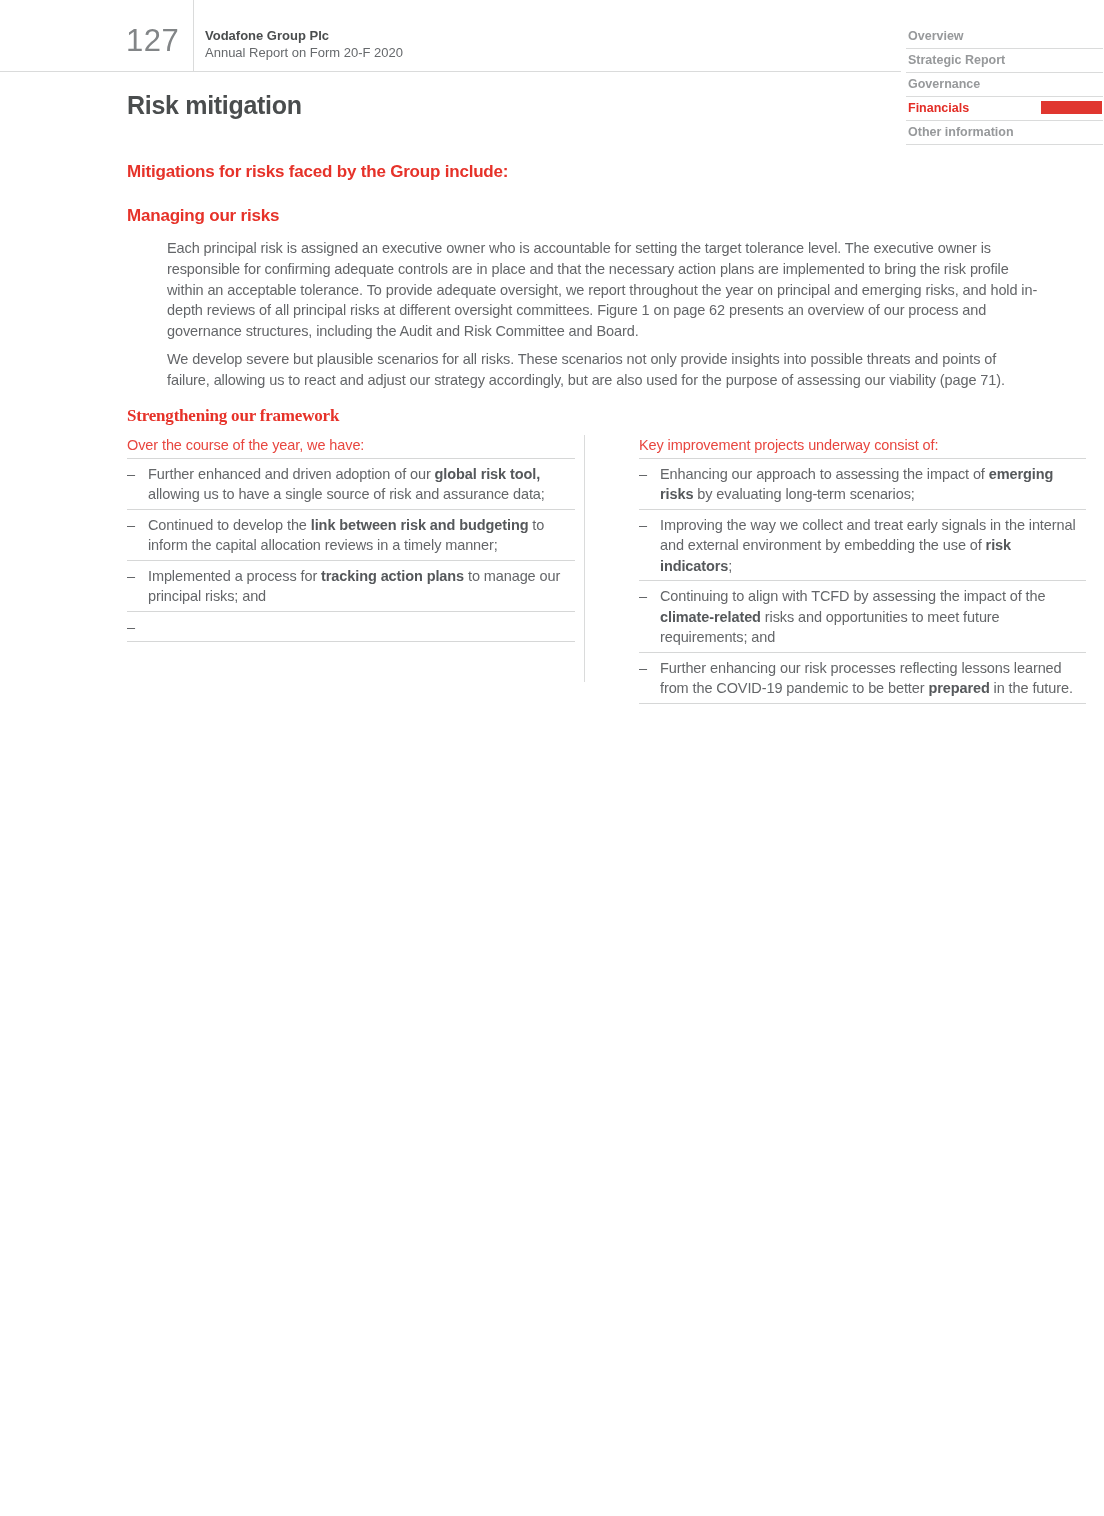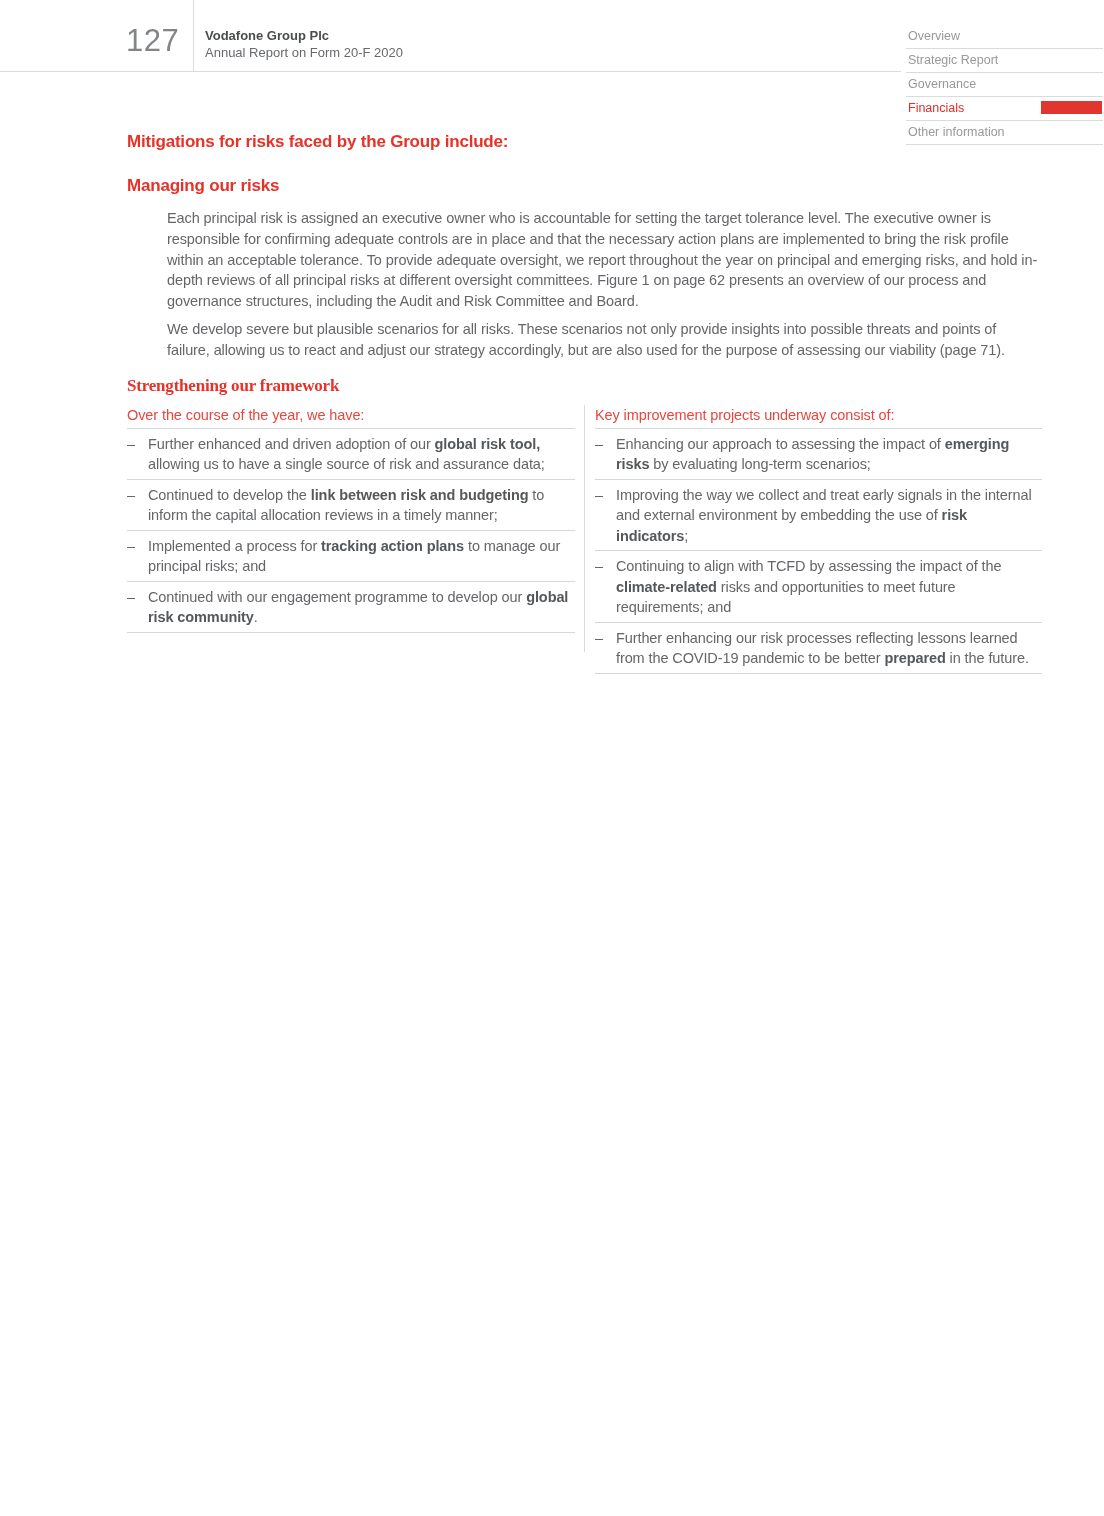--- a/index.html
+++ b/index.html
@@ -28,21 +28,21 @@
     color: #828587; letter-spacing: 0.5px;
   }
   .company { position: absolute; left: 205px; top: 28px; }
   .company .name { font-size: 13px; line-height: 16px; font-weight: 700; color: #4a4d4e; }
   .company .report { font-size: 13px; line-height: 16px; color: #66696c; margin-top: 1px; }
 
   
   .nav { position: absolute; left: 906px; top: 25px; width: 197px; }
   .nav-item {
     position: relative;
-    font-size: 12.5px; line-height: 14px; font-weight: 400;
+    font-size: 12.5px; line-height: 14px; font-weight: 700;
     color: #97999b;
     padding: 4px 0 5px 2px;
     border-bottom: 1px solid #dadbdb;
     cursor: pointer;
   }
   .nav-item.active { color: #e32d26; }
   .nav-bar {
     position: absolute; right: 1px; top: 4px;
     width: 61px; height: 13px; background: #e0362f;
   }
@@ -61,21 +61,21 @@
   .managing-heading { margin-top: 24px; }
   .paras { margin-top: 12px; margin-left: 40px; }
   .para {
     margin: 0; font-size: 14.5px; line-height: 20.8px;
     color: #646669; letter-spacing: -0.1px;
   }
   .para + .para { margin-top: 7px; }
   .strength-heading { margin-top: 15px; font-family: Liberation Serif, serif; }
 
   
-  .cols { position: relative; display: flex; margin-top: 11px; }
+  .cols { position: relative; display: flex; margin-top: 11px; gap: 44px; }
   .col { width: 448px; flex: none; }
   .col + .col { margin-left: 20px; width: 447px; }
   .col-divider {
     position: absolute; left: 457px; top: -2px;
     width: 1px; height: 247px; background: #dadbdb;
   }
   .col-header {
     font-size: 14.5px; line-height: 17px; color: #e8463f;
     letter-spacing: -0.1px;
     padding-bottom: 4px;
@@ -108,20 +108,21 @@
 
   <div class="nav">
       <div class="nav-item"><span>Overview</span></div>
       <div class="nav-item"><span>Strategic Report</span></div>
       <div class="nav-item"><span>Governance</span></div>
       <div class="nav-item active"><span>Financials</span><span class="nav-bar"></span></div>
       <div class="nav-item"><span>Other information</span></div>
     </div>
 
   <div class="main">
+    <h1 class="title">Risk mitigation</h1>
 
     <h2 class="red-heading intro-heading">Mitigations for risks faced by the Group include:</h2>
 
     <h2 class="red-heading managing-heading">Managing our risks</h2>
     <div class="paras">
         <p class="para">Each principal risk is assigned an executive owner who is accountable for setting the target tolerance level. The executive owner is responsible for confirming adequate controls are in place and that the necessary action plans are implemented to bring the risk profile within an acceptable tolerance. To provide adequate oversight, we report throughout the year on principal and emerging risks, and hold in-depth reviews of all principal risks at different oversight committees. Figure 1 on page 62 presents an overview of our process and governance structures, including the Audit and Risk Committee and Board.</p>
         <p class="para">We develop severe but plausible scenarios for all risks. These scenarios not only provide insights into possible threats and points of failure, allowing us to react and adjust our strategy accordingly, but are also used for the purpose of assessing our viability (page 71).</p>
       </div>
 
     <h2 class="red-heading strength-heading">Strengthening our framework</h2>
@@ -137,21 +138,20 @@
           <div class="list-item">
             <span class="dash">–</span>
             <span class="item-text"><span>Continued to develop the </span><b>link between risk and budgeting</b><span> to inform the capital allocation reviews in a timely manner;</span></span>
           </div>
           <div class="list-item">
             <span class="dash">–</span>
             <span class="item-text"><span>Implemented a process for </span><b>tracking action plans</b><span> to manage our principal risks; and</span></span>
           </div>
           <div class="list-item">
             <span class="dash">–</span>
-            <span class="item-text"><span>Continued with our engagement programme to develop our </span><b>global risk community</b><span>.</span></span>
           </div>
         </div>
         <div class="col">
           <div class="col-header">Key improvement projects underway consist of:</div>
           <div class="list-item">
             <span class="dash">–</span>
             <span class="item-text"><span>Enhancing our approach to assessing the impact of </span><b>emerging risks</b><span> by evaluating long-term scenarios;</span></span>
           </div>
           <div class="list-item">
             <span class="dash">–</span>

